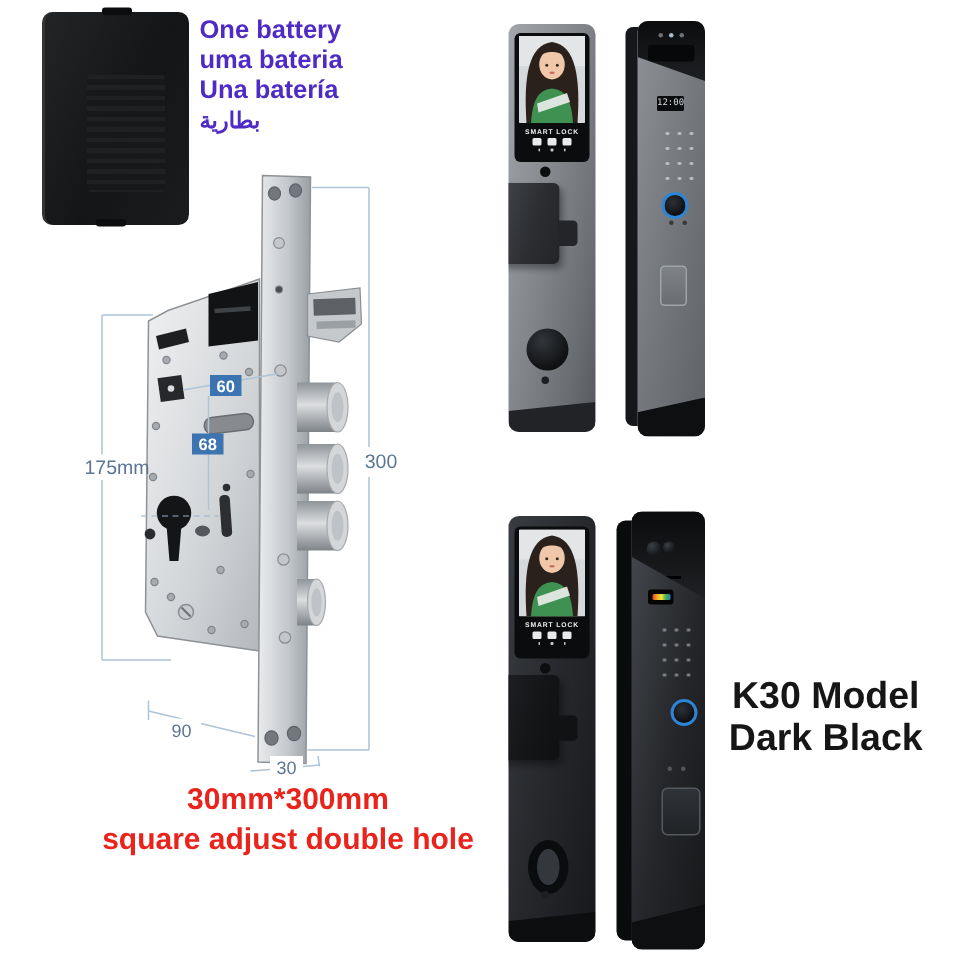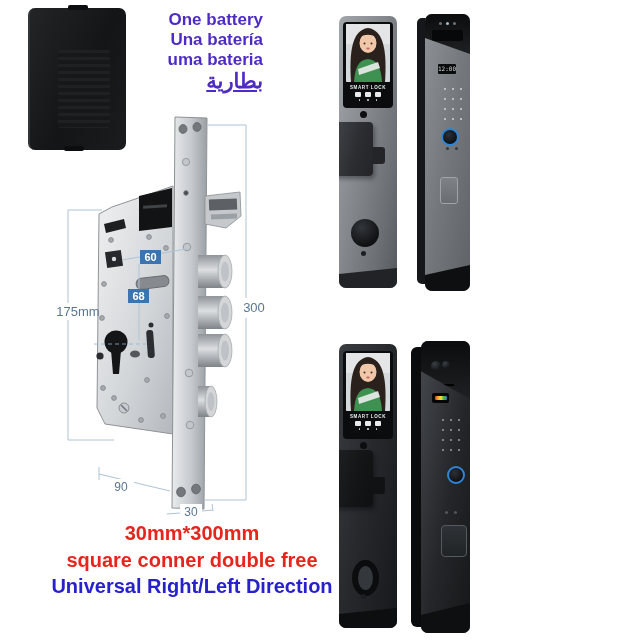--- a/index.html
+++ b/index.html
@@ -7,22 +7,22 @@
           font-family:"Liberation Sans",sans-serif;}
   .abs{position:absolute;}
 
   
   .battery{left:28px;top:8px;width:96px;height:142px;background:linear-gradient(115deg,#232426,#141516 55%,#1b1c1e);
            border-radius:7px;border-left:2px solid #323436;}
   .battery-tab-top{left:68px;top:5px;width:20px;height:5px;background:#0c0d0e;border-radius:2px;}
   .battery-tab-bot{left:64px;top:146px;width:20px;height:5px;background:#0c0d0e;border-radius:2px;}
   .battery-label{left:58px;top:48px;width:52px;height:78px;border-radius:3px;
       background:repeating-linear-gradient(#202224 0 3px,#17181a 3px 7px);opacity:.85;}
-  .battery-text{left:133px;top:10px;width:130px;color:#4e2bc4;font-weight:700;font-size:17px;line-height:20px;text-align:right;}
-  .battery-text .ar{font-size:21px;line-height:22px;text-decoration:underline;}
+  .battery-text{left:133px;top:10px;width:130px;color:#4e2bc4;font-weight:700;font-size:17px;line-height:20px;}
+  .battery-text .ar{font-size:15px;line-height:22px;}
 
   
   .caption{left:22px;top:520px;width:340px;text-align:center;font-weight:700;font-size:20px;line-height:26.5px;}
   .cap-red{color:#e8241c;}
   .cap-blue{color:#2721cd;}
 
   
   .model-label{width:145px;text-align:center;color:#161616;font-weight:700;font-size:25px;line-height:28px;}
   .df14-label{left:475px;top:117px;}
   .k30-label{left:478px;top:450px;}
@@ -110,22 +110,22 @@
 <div class="canvas">
 
   <div class="abs battery">
     <div class="abs battery-label" style="left:28px;top:42px;"></div>
   </div>
   <div class="abs battery-tab-top"></div>
   <div class="abs battery-tab-bot"></div>
 
   <div class="abs battery-text">
     <div>One battery</div>
+    <div>uma bateria</div>
     <div>Una batería</div>
-    <div>uma bateria</div>
     <div class="ar">بطارية</div>
   </div>
 
   <svg class="abs" style="left:55px;top:112px;" width="270" height="418" viewBox="55 112 270 418">
     <defs>
       <linearGradient id="faceG" x1="0" y1="0" x2="1" y2="0">
         <stop offset="0" stop-color="#e9ebec"></stop>
           <stop offset=".55" stop-color="#c6c9cd"></stop>
           <stop offset="1" stop-color="#9aa0a5"></stop>
       </linearGradient>
@@ -253,22 +253,21 @@
     <g>
       <rect x="140" y="250" width="21" height="14" fill="#3b74b0"></rect>
       <text x="150.5" y="261" font-family="Liberation Sans, sans-serif" font-size="11" font-weight="bold" fill="#ffffff" text-anchor="middle">60</text>
       <rect x="128" y="289" width="21" height="14" fill="#3b74b0"></rect>
       <text x="138.5" y="300" font-family="Liberation Sans, sans-serif" font-size="11" font-weight="bold" fill="#ffffff" text-anchor="middle">68</text>
     </g>
   </svg>
 
   <div class="abs caption">
     <div class="cap-red">30mm*300mm</div>
-    <div class="cap-red">square conner double free</div>
-    <div class="cap-blue">Universal Right/Left Direction</div>
+    <div class="cap-red">square adjust double hole</div>
   </div>
 
   <div class="abs panel-int df14-int">
     <div class="abs screen">
       <svg class="screen-photo" viewBox="0 0 44 58">
         <rect width="44" height="58" fill="#d6d9db"></rect>
         <rect width="44" height="20" fill="#e3e5e7"></rect>
         <path d="M5,58 C3,28 6,6 22,4 C38,6 41,28 39,58 Z" fill="#2b211c"></path>
         <ellipse cx="22" cy="19" rx="8.5" ry="10" fill="#f0c8a9"></ellipse>
         <path d="M13,14 C15,6 29,6 31,14 C27,9.5 17,9.5 13,14 Z" fill="#2b211c"></path>
@@ -371,14 +370,18 @@
     <div class="abs keypad-dots"></div>
     <div class="abs fp-ring"></div>
     <div class="abs two-dots">
       <i></i>
         <i></i>
     </div>
     <div class="abs key-cover"></div>
     <div class="abs ext-botcap"></div>
   </div>
 
+  <div class="abs model-label k30-label">
+    <div>K30 Model</div>
+    <div>Dark Black</div>
+  </div>
 
 </div>
 
 </body></html>

